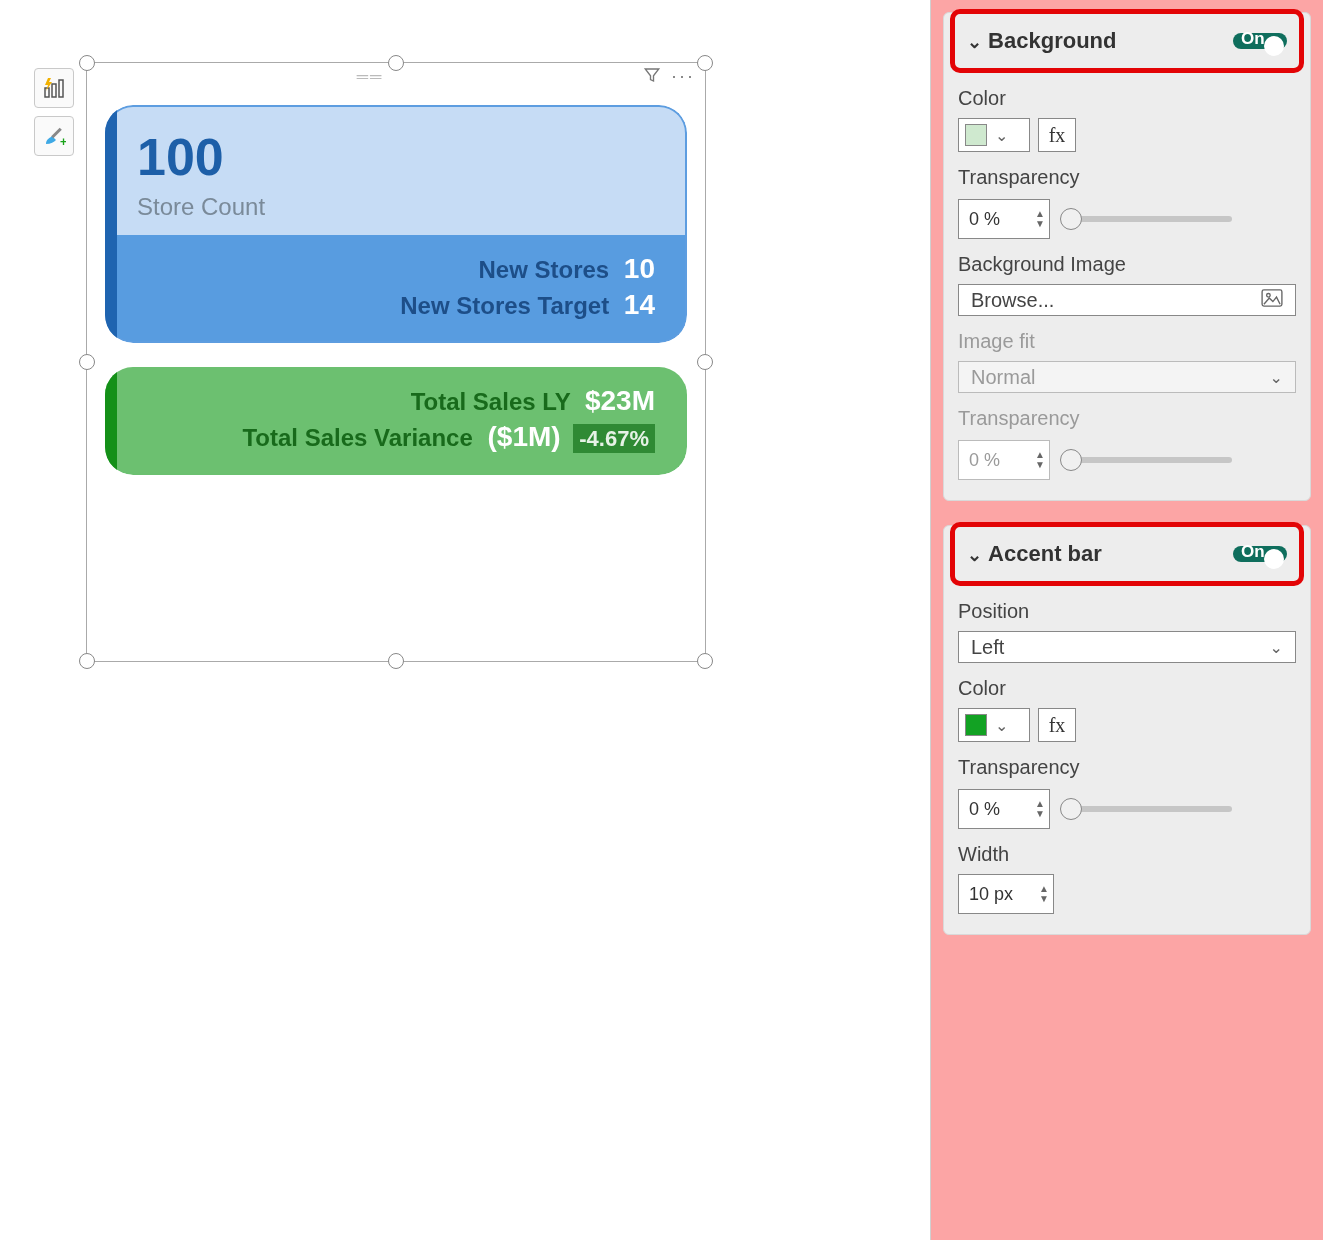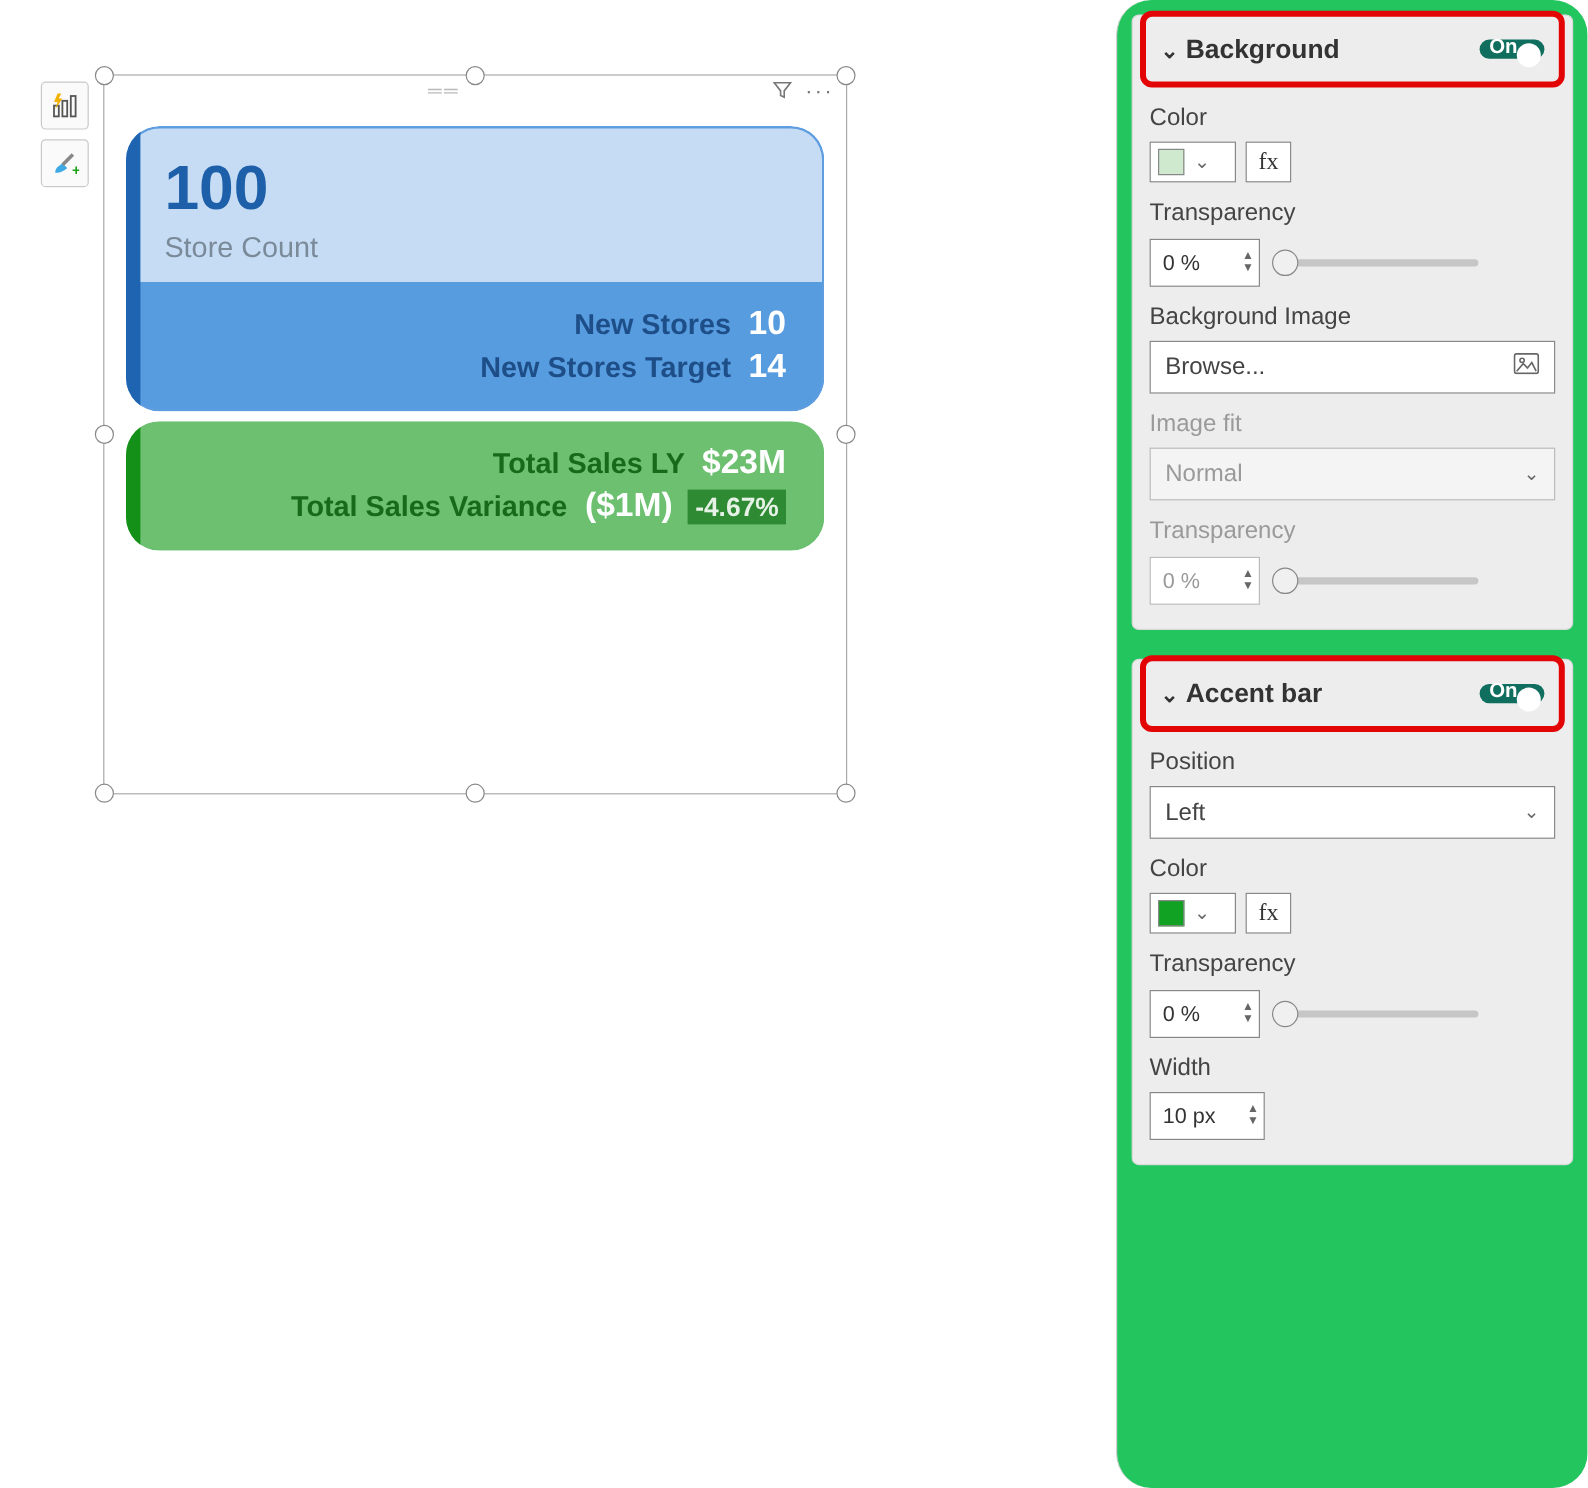--- a/index.html
+++ b/index.html
@@ -75,21 +75,21 @@
     justify-content:center;
     font-size:16px;
     color:#bbb;
     letter-spacing:2px;
   }
   .header-icons { display:flex; gap:10px; font-size:18px; color:#777;}
   .cards-stack {
     padding: 14px 18px;
     display: flex;
     flex-direction: column;
-    gap: 8px;
+    gap: 24px;
   }
   .card {
     border-radius: 28px;
     overflow: hidden;
     position: relative;
   }
   .card-blue .accent { position:absolute; left:0; top:0; bottom:0; width:12px; background:#1f64b0; border-top-left-radius:28px; border-bottom-left-radius:28px;}
   .card-blue .top { background:#c6dcf5; padding:20px 30px 14px 30px; border:2px solid #5d9de0; border-bottom:none; border-top-left-radius:28px; border-top-right-radius:28px;}
   .card-blue .bottom { background:#589ce0; padding:14px 30px 20px 30px; border:2px solid #5d9de0; border-top:none; border-bottom-left-radius:28px; border-bottom-right-radius:28px; text-align:right;}
   .card-blue .big { color:#1d5fa8; font-weight:700; font-size:52px; }
@@ -101,27 +101,26 @@
   .card-green .bottom { background:#6cc070; padding:14px 30px 20px 30px; border:2px solid #6bc070; border-top:none; border-bottom-left-radius:28px; border-bottom-right-radius:28px; text-align:right;}
   .card-green .big { color:#1b991f; font-weight:700; font-size:52px; }
   .card-green .sub { color:#7a8a80; font-size:24px; margin-top:6px;}
   .card-green .line { color:#186a1b; font-size:24px; font-weight:600; margin-top:4px;}
   .card-green .line .val { color:#ffffff; font-weight:700; font-size:28px; margin-left:8px;}
   .card-green .neg { color:#ffffff; font-weight:700;}
   .pct-badge { background:#2f8a34; color:#e6f2e6; padding:2px 6px; font-size:22px; margin-left:6px; font-weight:600;}
   
   .format-pane {
     width: 393px;
-    background: #22c55e;
+    background: #fca5a5;
     border-left: 1px solid #d0d0d0;
     padding: 12px;
     overflow: auto;
     font-size: 20px;
     color: #333;
-    border-radius: 29px;
   }
   .section {
     border: 1px solid #d9d9d9;
     border-radius: 6px;
     padding: 0 14px 20px 14px;
     background: #ededed;
     margin-bottom: 24px;
   }
   .section-header {
     display: flex;
@@ -206,21 +205,21 @@
     position:absolute;
     left:-2px;
     top:-8px;
     width:22px;
     height:22px;
     border-radius:50%;
     border:1px solid #888;
     background:#f0f0f0;
   }
   .wide-input {
-    height: 44px;
+    height: 32px;
     width: 100%;
     border:1px solid #888;
     background:#fff;
     display:flex;
     align-items:center;
     justify-content:space-between;
     padding:0 12px;
     font-size:20px;
     color:#444;
   }

